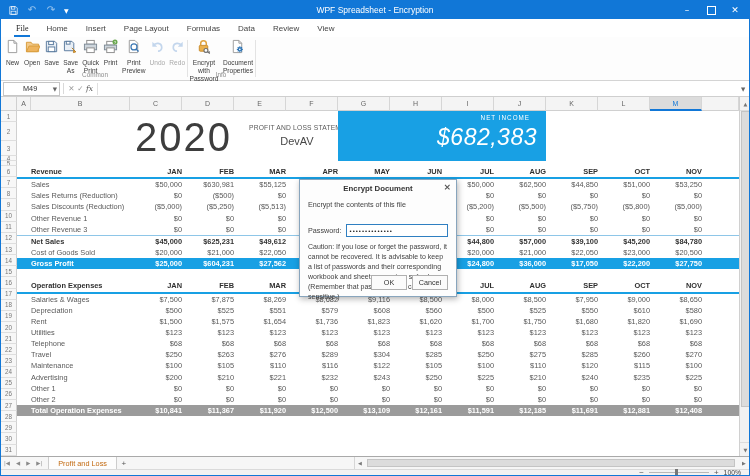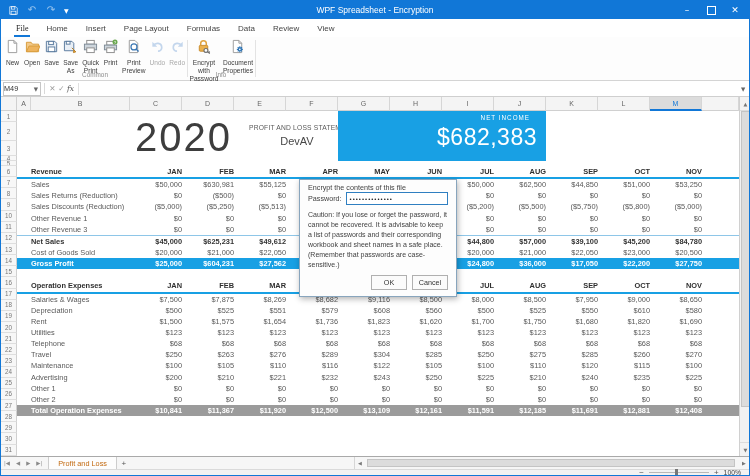--- a/index.html
+++ b/index.html
@@ -26,21 +26,21 @@
   .rgroup{position:absolute;top:0;height:42px;}
   .rbtns{display:flex;align-items:flex-start;height:34px;}
   .rbtn{display:flex;flex-direction:column;align-items:center;padding:2px 2px 0 2px;}
   .rbtn svg{width:15px;height:15px;}
   .rbtn .lbl{font-size:6.6px;color:#3c3c3c;text-align:center;line-height:1.18;margin-top:1px;max-width:34px;}
   .rbtn.dis{opacity:.45;}
   .glabel{position:absolute;bottom:1px;left:0;right:0;text-align:center;font-size:6.4px;color:#8d8d8d;}
   .gsep{position:absolute;top:3px;bottom:3px;width:1px;background:#e3e3e3;}
   
   .formulabar{position:absolute;left:0;top:80px;right:0;height:15px;background:#fff;border-bottom:1px solid #cfcfcf;display:flex;align-items:center;}
-  .namebox{width:36px;height:12px;border:1px solid #c6c6c6;margin-left:2px;font-size:7.3px;color:#333;display:flex;align-items:center;padding-left:0;}
+  .namebox{width:36px;height:12px;border:1px solid #c6c6c6;margin-left:2px;font-size:7.3px;color:#333;display:flex;align-items:center;padding-left:19px;}
   .namebox .dd{margin-left:auto;font-size:5.5px;color:#666;padding-right:2px;font-family:"DejaVu Sans",sans-serif;}
   .fbsep{width:1px;height:11px;background:#d9d9d9;margin:0 3px;}
   .fbtn{font-size:7.5px;color:#9a9a9a;width:9px;text-align:center;font-family:"DejaVu Sans",sans-serif;}
   .fbtn.fx{font-family:"DejaVu Serif",serif;font-style:italic;color:#555;}
   .finput{flex:1;height:12px;border-left:1px solid #e0e0e0;margin-left:3px;}
   .fdd{width:12px;text-align:center;font-size:5.5px;color:#666;font-family:"DejaVu Sans",sans-serif;}
   
   .grid{position:absolute;left:0;top:96px;width:750px;height:359px;background:#fff;}
   .corner{position:absolute;left:0;top:0;width:16px;height:14px;background:#f4f4f4;border-right:1px solid #d0d0d0;border-bottom:1px solid #d0d0d0;box-sizing:border-box;}
   .colheads{position:absolute;left:16px;top:0;height:14px;display:flex;}
@@ -50,21 +50,21 @@
   .gutter{position:absolute;left:0;top:14px;width:16px;}
   .rnum{box-sizing:border-box;width:16px;background:#f7f7f7;border-right:1px solid #d0d0d0;border-bottom:1px solid #dedede;
         font-size:6.3px;color:#777;display:flex;align-items:center;justify-content:center;overflow:hidden;}
   .content{position:absolute;left:16px;top:14px;width:722px;height:345px;overflow:hidden;background:#fff;}
   
   .year{position:absolute;left:84px;top:3px;width:165px;text-align:center;font-size:40px;font-weight:300;letter-spacing:2px;color:#3d3d3d;line-height:46px;}
   .pltitle{position:absolute;left:232px;top:13px;width:96px;text-align:center;font-size:6.7px;letter-spacing:.2px;color:#595959;white-space:nowrap;}
   .company{position:absolute;left:232px;top:24px;width:96px;text-align:center;font-size:11px;color:#474747;}
   .nibox{position:absolute;left:321px;top:0;width:208px;height:50px;background:#18a0e4;color:#fff;}
   .nilabel{position:absolute;right:16px;top:3px;font-size:6.3px;letter-spacing:1px;}
-  .nivalue{position:absolute;right:9px;top:13px;font-size:23px;font-weight:300;letter-spacing:.5px;}
+  .nivalue{position:absolute;right:9px;top:13px;font-size:23px;font-weight:300;letter-spacing:.5px;font-style:italic;}
   
   table.pl{border-collapse:collapse;table-layout:fixed;width:722px;position:absolute;left:0;top:55px;}
   table.pl td{height:11.15px;padding:0;font-size:7.4px;line-height:11px;white-space:nowrap;overflow:hidden;color:#595959;}
   td.label{padding-left:14px;color:#4c4c4c;}
   td.num{text-align:right;padding-right:4px;}
   tr.sec-header td{font-weight:bold;color:#2f2f2f;border-bottom:2px solid #18a0e4;}
   tr.r-bold td{font-weight:bold;color:#333;border-top:1px solid #8ec6e8;}
   tr.r-highlight td{background:#18a0e4;color:#fff;font-weight:bold;}
   tr.r-total td{background:#9b9b9b;color:#fff;font-weight:bold;}
   
@@ -88,21 +88,21 @@
   .zminus,.zplus{font-size:8px;color:#555;line-height:6px;}
   .ztrack{width:60px;height:1px;background:#b8b8b8;position:relative;}
   .zthumb{position:absolute;left:26px;top:-3px;width:3px;height:7px;background:#777;}
   .zpct{font-size:6.8px;color:#444;}
   
   .dialog{position:absolute;left:298px;top:178px;width:158px;height:118px;background:#fdfdfd;border:1px solid #88a5bd;
           box-shadow:1px 2px 6px rgba(0,0,0,.3);z-index:50;box-sizing:border-box;}
   .dlg-title{position:relative;height:17px;display:flex;align-items:center;justify-content:center;font-size:7.8px;font-weight:bold;color:#333;}
   .dlg-close{position:absolute;right:5px;top:2px;font-size:9px;color:#555;font-family:"DejaVu Sans",sans-serif;}
   .dlg-body{padding:3px 8px 0 8px;}
-  .dlg-msg{font-size:7.2px;color:#3f3f3f;margin-bottom:0;}
+  .dlg-msg{font-size:7.2px;color:#3f3f3f;margin-bottom:15px;}
   .dlg-pwrow{display:flex;align-items:center;margin-bottom:5px;}
   .dlg-pwlabel{font-size:7.2px;color:#3f3f3f;margin-right:4px;}
   .dlg-pwinput{flex:1;height:11px;border:1px solid #2f7fc1;background:#fff;font-size:6px;letter-spacing:1px;
                display:flex;align-items:center;padding-left:3px;color:#222;overflow:hidden;}
   .dlg-caution{font-size:7px;line-height:1.42;color:#3f3f3f;}
   .dlg-btns{position:absolute;right:8px;bottom:6px;display:flex;gap:5px;}
   .dlg-btn{width:34px;height:13px;background:#fbfbfb;border:1px solid #b0b0b0;font-size:7.2px;color:#333;
            display:flex;align-items:center;justify-content:center;}
 </style>
 </head>
@@ -725,20 +725,24 @@
       <span class="zminus">−</span>
       <div class="ztrack">
           <div class="zthumb"></div>
         </div>
       <span class="zplus">+</span>
       <span class="zpct">100%</span>
     </div>
   </div>
 
   <div class="dialog">
+    <div class="dlg-title">
+      <span>Encrypt Document</span>
+      <span class="dlg-close">×</span>
+    </div>
     <div class="dlg-body">
       <div class="dlg-msg">Encrypt the contents of this file</div>
       <div class="dlg-pwrow">
         <span class="dlg-pwlabel">Password:</span>
         <div class="dlg-pwinput">••••••••••••••</div>
       </div>
       <div class="dlg-caution">Caution: If you lose or forget the password, it cannot be recovered. It is advisable to keep a list of passwords and their corresponding workbook and sheet names in a safe place. (Remember that passwords are case-sensitive.)</div>
     </div>
     <div class="dlg-btns">
       <div class="dlg-btn">OK</div>

